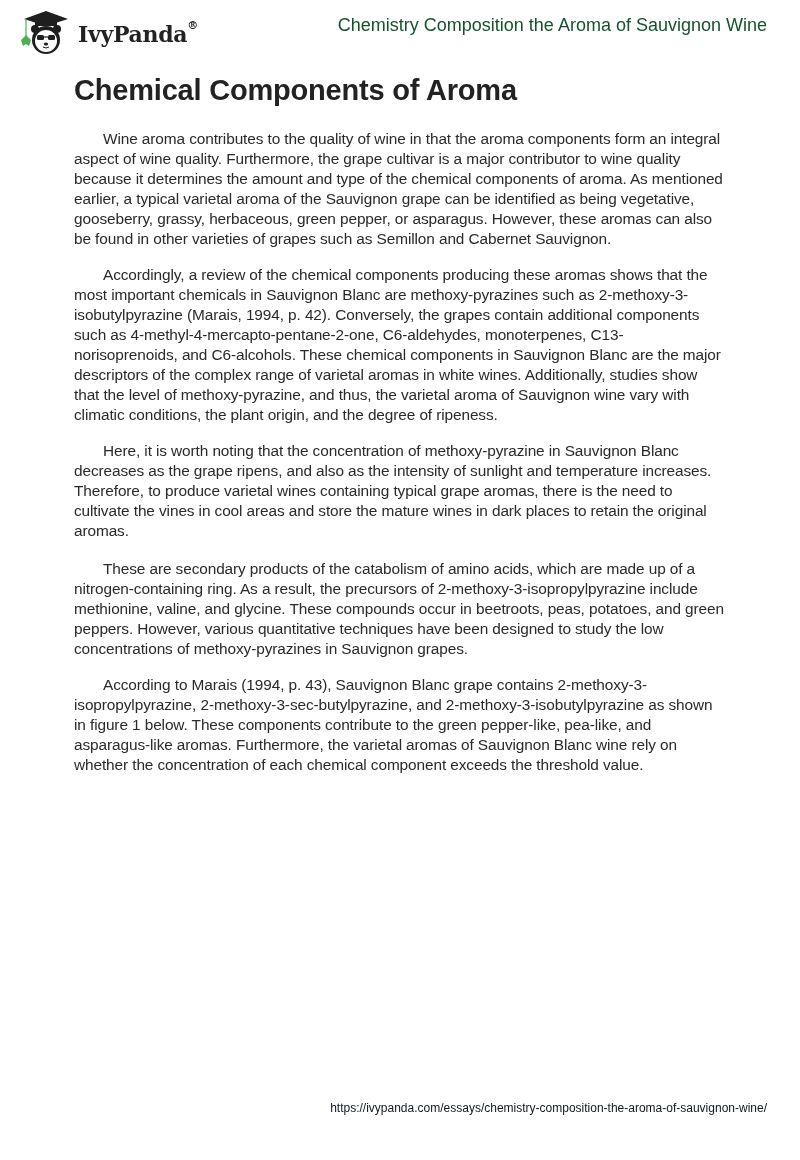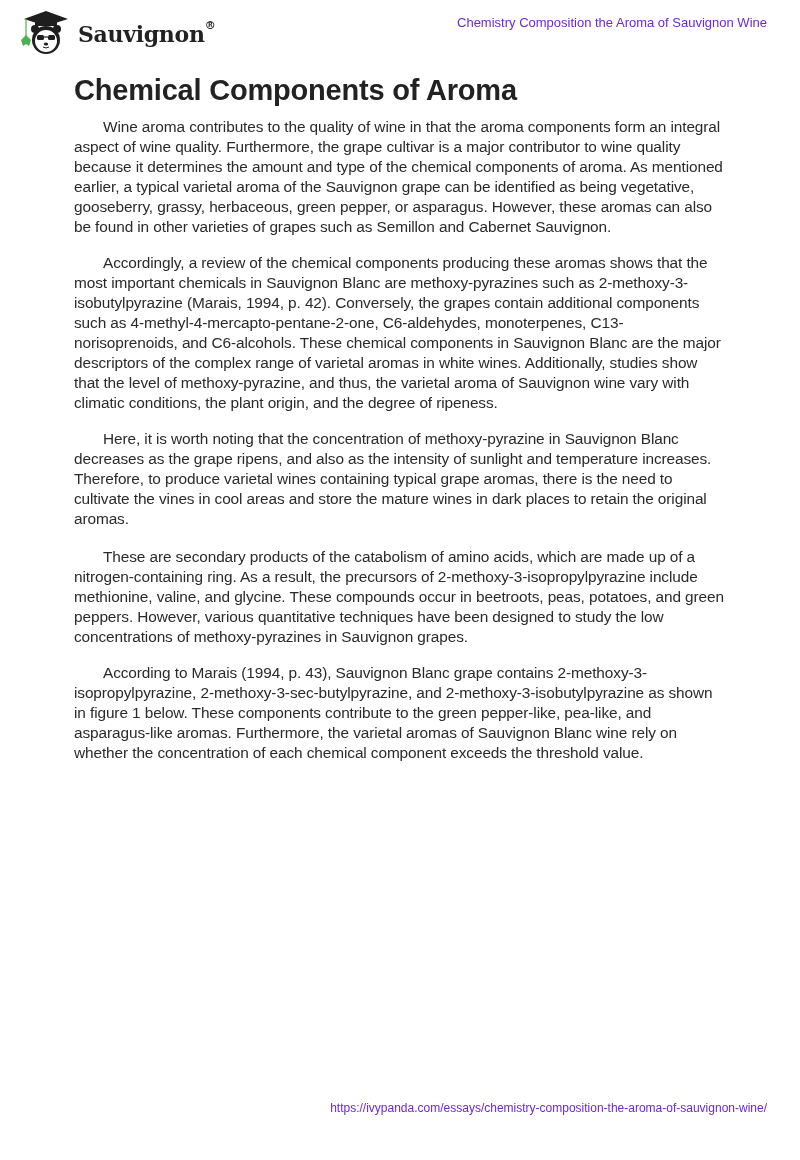--- a/index.html
+++ b/index.html
@@ -4,26 +4,26 @@
 <style>
   html, body { margin: 0; padding: 0; background: #ffffff; }
   body { width: 800px; height: 1160px; position: relative; overflow: hidden;
          font-family: "Liberation Sans", sans-serif; color: #222; }
   .header { position: absolute; left: 0; top: 0; width: 800px; height: 60px; }
   .logo { position: absolute; left: 18px; top: 8px; display: flex; align-items: center; }
   .logo svg { width: 56px; height: 48px; }
   .logo-text { font-family: "DejaVu Serif", serif; font-weight: bold; font-size: 22px;
                color: #222; margin-left: 4px; margin-top: 4px; letter-spacing: -0.3px; }
   .logo-text sup { font-size: 11px; vertical-align: top; position: relative; top: -2px; }
-  .doc-title { position: absolute; right: 33px; top: 15px; font-size: 13px; color: #6d28d9; }
+  .doc-title { position: absolute; right: 33px; top: 15px; font-size: 18px; color: #14532d; }
   .content { position: absolute; left: 74px; top: 70px; width: 650px; }
   h1 { font-size: 29px; font-weight: bold; margin: 0; color: #222; letter-spacing: -0.2px; }
   h1.h-first { margin-top: 4px; }
   p { font-size: 15.4px; line-height: 20px; margin: 0; text-indent: 29px; color: #2a2a2a; letter-spacing: -0.1px; }
-  .footer-url { position: absolute; right: 33px; top: 1101px; font-size: 12px; color: #6d28d9; }
+  .footer-url { position: absolute; right: 33px; top: 1101px; font-size: 12px; color: #0f172a; }
 </style>
 </head>
 <body>
 
 <div class="header">
   <div class="logo">
     <svg viewBox="0 0 56 48">
       <polygon points="6,11 28,3 50,11 28,18" fill="#1e1e1e"></polygon>
       <rect x="17" y="12" width="22" height="6" fill="#1e1e1e"></rect>
       <line x1="8" y1="11" x2="8" y2="30" stroke="#4caf50" stroke-width="1.2"></line>
@@ -31,28 +31,28 @@
       <circle cx="28" cy="32" r="14" fill="#1e1e1e"></circle>
       <circle cx="28" cy="33" r="11" fill="#ffffff"></circle>
       <circle cx="17" cy="21" r="4" fill="#1e1e1e"></circle>
       <circle cx="39" cy="21" r="4" fill="#1e1e1e"></circle>
       <rect x="19" y="27" width="7" height="5" rx="1.5" fill="#1e1e1e"></rect>
       <rect x="30" y="27" width="7" height="5" rx="1.5" fill="#1e1e1e"></rect>
       <line x1="26" y1="29" x2="30" y2="29" stroke="#1e1e1e" stroke-width="1.2"></line>
       <ellipse cx="28" cy="36" rx="2.2" ry="1.5" fill="#1e1e1e"></ellipse>
       <path d="M25,39 Q28,41 31,39" stroke="#1e1e1e" stroke-width="1" fill="none"></path>
     </svg>
-    <span class="logo-text"><span>Sauvignon</span><sup>®</sup></span>
+    <span class="logo-text"><span>IvyPanda</span><sup>®</sup></span>
   </div>
   <div class="doc-title">Chemistry Composition the Aroma of Sauvignon Wine</div>
 </div>
 
 <div class="content">
   <section>
-    <h1 class="h-first" style="margin-bottom:10px;">Chemical Components of Aroma</h1>
+    <h1 class="h-first" style="margin-bottom:22px;">Chemical Components of Aroma</h1>
     <p style="margin-bottom:16px;">Wine aroma contributes to the quality of wine in that the aroma components form an integral aspect of wine quality. Furthermore, the grape cultivar is a major contributor to wine quality because it determines the amount and type of the chemical components of aroma. As mentioned earlier, a typical varietal aroma of the Sauvignon grape can be identified as being vegetative, gooseberry, grassy, herbaceous, green pepper, or asparagus. However, these aromas can also be found in other varieties of grapes such as Semillon and Cabernet Sauvignon.</p>
     <p style="margin-bottom:16px;">Accordingly, a review of the chemical components producing these aromas shows that the most important chemicals in Sauvignon Blanc are methoxy-pyrazines such as 2-methoxy-3-isobutylpyrazine (Marais, 1994, p. 42). Conversely, the grapes contain additional components such as 4-methyl-4-mercapto-pentane-2-one, C6-aldehydes, monoterpenes, C13-norisoprenoids, and C6-alcohols. These chemical components in Sauvignon Blanc are the major descriptors of the complex range of varietal aromas in white wines. Additionally, studies show that the level of methoxy-pyrazine, and thus, the varietal aroma of Sauvignon wine vary with climatic conditions, the plant origin, and the degree of ripeness.</p>
     <p style="margin-bottom:18px;">Here, it is worth noting that the concentration of methoxy-pyrazine in Sauvignon Blanc decreases as the grape ripens, and also as the intensity of sunlight and temperature increases. Therefore, to produce varietal wines containing typical grape aromas, there is the need to cultivate the vines in cool areas and store the mature wines in dark places to retain the original aromas.</p>
   </section>
   <section>
     <p style="margin-bottom:16px;">These are secondary products of the catabolism of amino acids, which are made up of a nitrogen-containing ring. As a result, the precursors of 2-methoxy-3-isopropylpyrazine include methionine, valine, and glycine. These compounds occur in beetroots, peas, potatoes, and green peppers. However, various quantitative techniques have been designed to study the low concentrations of methoxy-pyrazines in Sauvignon grapes.</p>
     <p>According to Marais (1994, p. 43), Sauvignon Blanc grape contains 2-methoxy-3-isopropylpyrazine, 2-methoxy-3-sec-butylpyrazine, and 2-methoxy-3-isobutylpyrazine as shown in figure 1 below. These components contribute to the green pepper-like, pea-like, and asparagus-like aromas. Furthermore, the varietal aromas of Sauvignon Blanc wine rely on whether the concentration of each chemical component exceeds the threshold value.</p>
   </section>
 </div>
 

